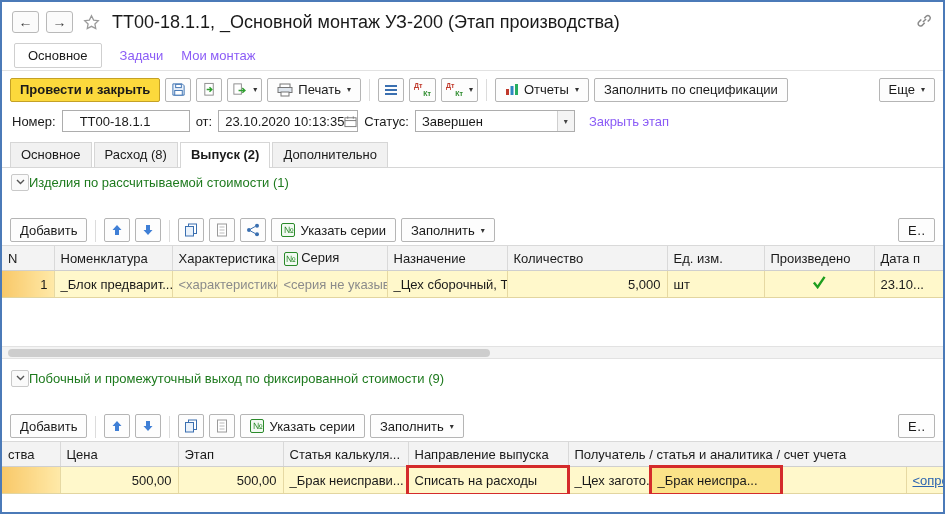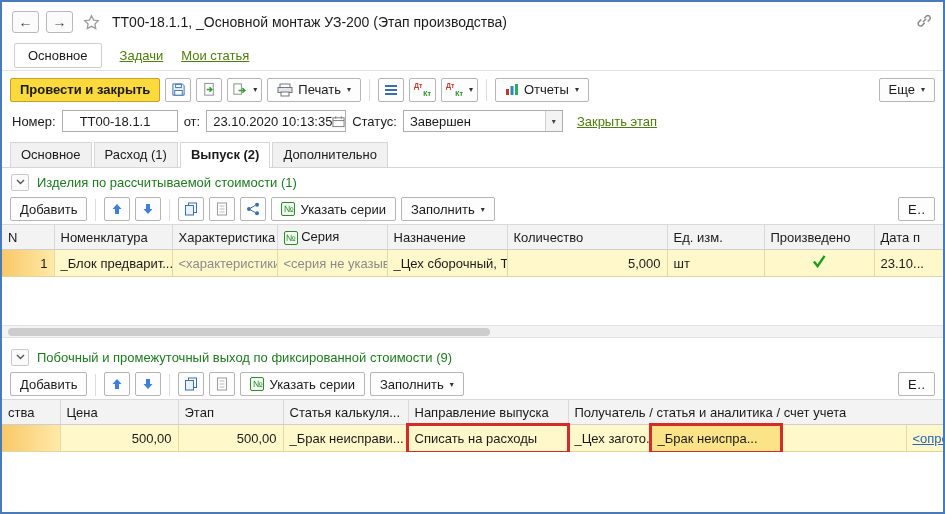--- a/index.html
+++ b/index.html
@@ -6,26 +6,26 @@
   body { margin:0; background:#e8e8e8; }
   .window {
     width:945px; height:514px; border:2px solid #4b7ab8; background:#fff;
     font-family:"Liberation Sans", sans-serif; font-size:13px; color:#1a1a1a;
     overflow:hidden; display:flex; flex-direction:column; position:relative;
   }
   .titlebar { display:flex; align-items:center; gap:7px; padding:7px 10px 5px; height:38px; }
   .navbtn { width:27px; height:22px; border:1px solid #b9b9b9; border-radius:3px; display:flex;
     align-items:center; justify-content:center; color:#3c3c3c; background:#fbfbfb; font-size:14px; }
   .star { display:flex; align-items:center; margin-left:3px; }
-  .title { font-size:14px; margin-left:5px; white-space:nowrap; }
+  .title { font-size:18px; margin-left:5px; white-space:nowrap; }
   .spacer { flex:1; }
 
   .navrow { display:flex; align-items:center; gap:18px; padding:0 12px; border-bottom:1px solid #e2e2e2; height:31px; flex:0 0 31px; }
   .navtab { border:1px solid #cfcfcf; background:#fff; padding:4px 13px; border-radius:2px; }
-  .navlink { color:#4d7c0f; text-decoration:underline; cursor:pointer; }
+  .navlink { color:#8b5cf6; cursor:pointer; }
 
   .toolbar { display:flex; align-items:center; gap:5px; padding:6px 8px; height:37px; flex:0 0 37px; }
   .btn { display:inline-flex; align-items:center; gap:5px; border:1px solid #b5b5b5; background:#fdfdfd;
     border-radius:2px; padding:3px 9px; height:24px; white-space:nowrap; cursor:default; }
   .btn-primary { background:#fcd93c; border-color:#c4a126; font-weight:bold; }
   .iconbtn { padding:3px 4px; min-width:26px; justify-content:center; }
   .caret { font-size:8px; color:#333; margin-left:1px; }
   .sep { width:1px; height:22px; background:#dcdcdc; margin:0 3px; flex:0 0 1px; }
   .dtkt { position:relative; width:17px; height:15px; font-size:7px; font-weight:bold; line-height:1; }
   .dtkt .dt { position:absolute; left:0; top:0; color:#c0392b; }
@@ -34,26 +34,26 @@
   .fieldrow { display:flex; align-items:center; gap:6px; padding:2px 10px 8px; height:32px; flex:0 0 32px;text-align:center; }
   .input { display:flex; align-items:center; border:1px solid #adadad; height:22px; padding:0 6px; background:#fff; white-space:nowrap; }
   .input .ico-right { margin-left:auto; display:flex; align-items:center; }
   .combo-arrow { width:17px; align-self:stretch; display:flex; align-items:center; justify-content:center;
     border-left:1px solid #cfcfcf; margin:0 -6px 0 auto; color:#444; font-size:8px; background:#f4f4f4; }
 
   .tabstrip { display:flex; align-items:flex-end; padding:3px 8px 0; border-bottom:1px solid #d6d6d6; height:28px; flex:0 0 28px; }
   .tab { padding:4px 10px 5px; border:1px solid #d6d6d6; border-bottom:none; background:#f1f1f1; margin-right:2px; white-space:nowrap; }
   .tab.active { background:#fff; font-weight:bold; margin-bottom:-1px; padding-bottom:6px; position:relative; z-index:2; }
 
-  .section-head { display:flex; align-items:center; gap:8px; padding:5px 9px 3px; height:26px; flex:0 0 26px; }
+  .section-head { display:flex; align-items:center; padding:5px 9px 3px; height:26px; flex:0 0 26px; }
   .collapse-btn { width:18px; height:17px; border:1px solid #c9c9c9; background:#fafafa; display:flex;
     align-items:center; justify-content:center; border-radius:2px; }
   .section-title { color:#1e7a1e; }
 
-  .grid-toolbar { display:flex; align-items:flex-end; gap:5px; padding:3px 8px; height:30px; flex:0 0 30px; }
+  .grid-toolbar { display:flex; align-items:flex-end; gap:5px; padding:3px 8px; height:30px; flex:0 0 30px;margin-top:21px; }
   .btn-more-cut span { display:block; max-width:17px; overflow:hidden; text-overflow:ellipsis; white-space:nowrap; }
   .series-ico { display:inline-flex; align-items:center; justify-content:center; width:14px; height:14px;
     border:1px solid #2a8a2a; color:#2a8a2a; font-size:9px; border-radius:2px; background:#f2faf2; }
 
   .gridwrap { overflow:hidden; }
   table.grid { border-collapse:collapse; table-layout:fixed; }
   .grid th { background:#f3f3f3; border-right:1px solid #d9d9d9; border-top:1px solid #d9d9d9;
     border-bottom:1px solid #cfcfcf; font-weight:normal; text-align:left; padding:4px 6px; height:25px;
     white-space:nowrap; overflow:hidden; }
   .grid td { padding:4px 6px; height:27px; white-space:nowrap; overflow:hidden;
@@ -91,21 +91,21 @@
     <span>
       <svg width="17" height="17" viewBox="0 0 16 16">
           <path d="M6.5 9.5l3-3M5 7L3 9a2.3 2.3 0 103.2 3.2l2-2M11 9l2-2A2.3 2.3 0 009.8 3.8l-2 2" fill="none" stroke="#8a8a8a" stroke-width="1.4"></path>
         </svg>
     </span>
   </div>
 
   <div class="navrow">
     <span class="navtab">Основное</span>
     <span class="navlink">Задачи</span>
-    <span class="navlink">Мои статья</span>
+    <span class="navlink">Мои монтаж</span>
   </div>
 
   <div class="toolbar">
     <span class="btn btn-primary">
         <span>Провести и закрыть</span>
       </span>
     <span class="btn iconbtn">
       <svg width="15" height="15" viewBox="0 0 16 16">
           <path d="M2 2h10l2 2v10H2z" fill="#eaf2fb" stroke="#3a6fb0"></path>
           <rect x="5" y="2.5" width="6" height="3.5" fill="#fff" stroke="#3a6fb0"></rect>
@@ -160,30 +160,33 @@
     <span class="sep"></span>
     <span class="btn">
       <svg width="14" height="13" viewBox="0 0 14 13">
           <rect x="1" y="6" width="3" height="6" fill="#c0392b"></rect>
           <rect x="5.5" y="3" width="3" height="9" fill="#2e86c1"></rect>
           <rect x="10" y="1" width="3" height="11" fill="#27ae60"></rect>
         </svg>
       <span>Отчеты</span>
       <span class="caret">▾</span>
     </span>
+    <span class="btn">
+        <span>Заполнить по спецификации</span>
+      </span>
     <span class="spacer"></span>
     <span class="btn">
       <span>Еще</span>
       <span class="caret">▾</span>
     </span>
   </div>
 
   <div class="fieldrow">
     <span class="field-label">Номер:</span>
-    <span class="input" style="width:116px;padding-left:17px;">
+    <span class="input" style="width:128px;padding-left:17px;">
         <span>ТТ00-18.1.1</span>
       </span>
     <span class="field-label">от:</span>
     <span class="input" style="width:140px;">
       <span>23.10.2020 10:13:35</span>
       <span class="ico-right">
         <svg width="13" height="13" viewBox="0 0 14 13">
             <rect x="1" y="2.5" width="12" height="9.5" fill="#fff" stroke="#777"></rect>
             <line x1="1" y1="5.5" x2="13" y2="5.5" stroke="#777"></line>
             <line x1="4" y1="1" x2="4" y2="3.5" stroke="#777"></line>
@@ -194,21 +197,21 @@
     <span class="field-label">Статус:</span>
     <span class="input" style="width:160px;">
       <span>Завершен</span>
       <span class="combo-arrow">▾</span>
     </span>
     <span class="navlink" style="margin-left:8px;">Закрыть этап</span>
   </div>
 
   <div class="tabstrip">
     <span class="tab">Основное</span>
-    <span class="tab">Расход (1)</span>
+    <span class="tab">Расход (8)</span>
     <span class="tab active">Выпуск (2)</span>
     <span class="tab">Дополнительно</span>
   </div>
 
   <div class="section-head">
     <span class="collapse-btn">
       <svg width="9" height="6" viewBox="0 0 9 6">
           <path d="M1 1l3.5 3.5L8 1" stroke="#555" fill="none" stroke-width="1.4"></path>
         </svg>
     </span>

